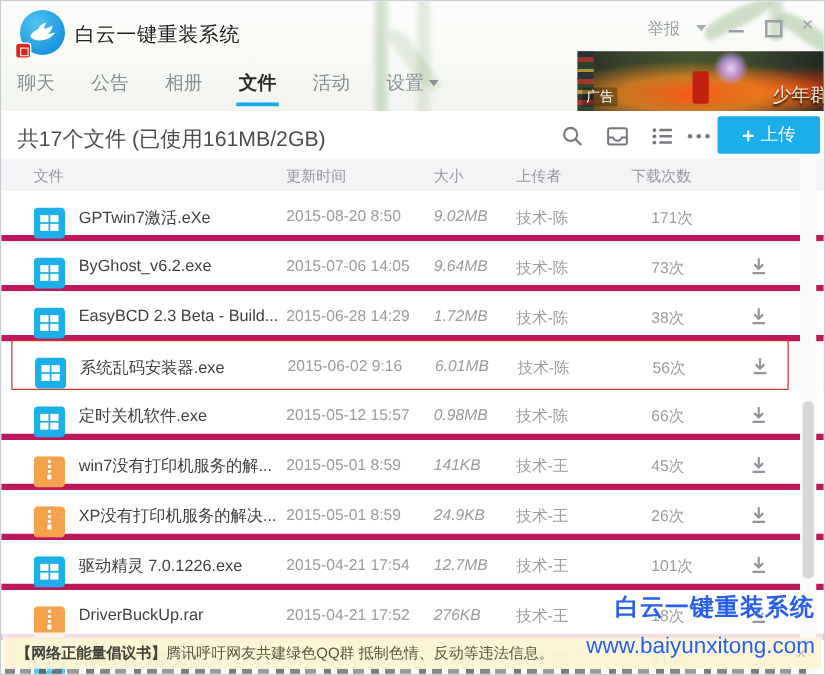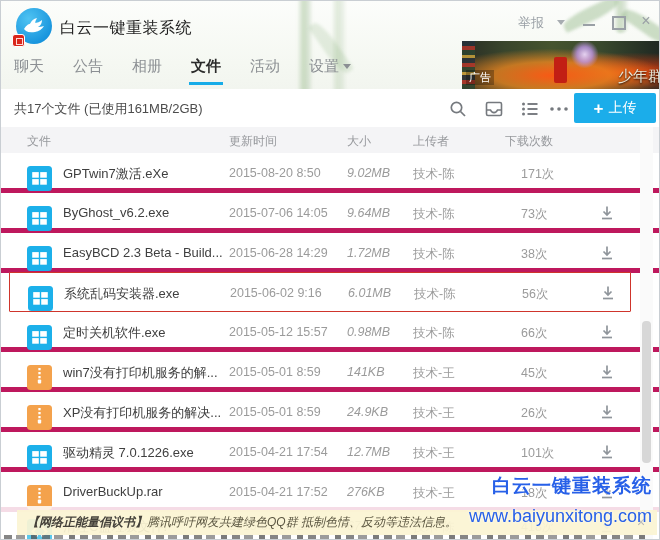--- a/index.html
+++ b/index.html
@@ -51,21 +51,21 @@
   .ad-figure { position:absolute; left:92px; top:16px; width:13px; height:26px; background:#c21f14; border-radius:2px; }
   .ad-strip { position:absolute; left:0; top:0; width:13px; height:48px;
         background:repeating-linear-gradient(180deg,#27313a 0 5px,#b0342a 5px 9px,#2c4430 9px 14px,#caa33c 14px 17px); opacity:.85; }
   .ad-orb { position:absolute; right:6px; top:4px; width:18px; height:18px; border-radius:50%;
         background:radial-gradient(circle,#1c2c38 30%,#0b141c 70%); box-shadow:0 0 3px #59f inset; }
   .ad-tag { position:absolute; left:4px; bottom:4px; font-size:11px; color:#fff; background:rgba(0,0,0,.28); padding:0 3px; }
   .ad-caption { position:absolute; right:5px; bottom:3px; font-size:15px; color:#e9e6d6; text-shadow:0 1px 2px #000; }
 
   
   .toolbar { position:absolute; left:0; top:88px; width:658px; height:38px; background:#fff; }
-  .summary { position:absolute; left:13px; top:11px; font-size:13px; color:#4c4c4c; }
+  .summary { position:absolute; left:13px; top:11px; font-size:17px; color:#4c4c4c; }
   .tool-icon { position:absolute; top:10px; width:20px; height:20px; cursor:pointer; }
   .upload-btn { position:absolute; left:573px; top:4px; width:82px; height:30px; background:var(--upload);
                 color:#fff; font-size:14px; border:none; border-radius:2px; cursor:pointer;
                 display:flex; align-items:center; justify-content:center; gap:5px; }
   .upload-plus { font-size:17px; font-weight:bold; line-height:1; }
 
   
   .thead { position:absolute; left:0; top:126px; width:658px; height:26px; background:#f4f4f6; }
   .thead span { position:absolute; top:6px; font-size:12px; color:#97999d; }
   .rows { position:absolute; left:0; top:152px; width:658px; }
@@ -79,23 +79,23 @@
   .row span { position:absolute; top:13px; font-size:12.5px; color:#9b9b9b; white-space:nowrap; }
   .row .c-name { left:62px; top:12px; font-size:13px; color:#3f3f3f; max-width:160px; overflow:hidden; }
   .c-time { left:228px; } .c-size { left:346px;font-style:italic; } .c-up { left:412px; } .c-dl { left:520px; }
   .dl-ico { position:absolute; left:598px; top:12px; width:16px; height:16px; cursor:pointer; }
 
   
   .sb-track { position:absolute; left:639px; top:126px; width:13px; height:414px; background:#fafafa; }
   .sb-thumb { position:absolute; left:2px; top:194px; width:9px; height:142px; background:#d7d7d7; border-radius:4px; }
 
   
-  .notice { position:absolute; left:16px; right:2px; top:509px; height:25px; z-index:20;
+  .notice { position:absolute; left:2px; right:2px; top:509px; height:25px; z-index:20;
             background:rgba(251,244,211,.92); font-size:12px; line-height:25px; padding-left:10px;
-            color:#5752400; color:#5a5540; white-space:nowrap;font-style:italic; }
+            color:#5752400; color:#5a5540; white-space:nowrap; }
   .notice b { color:#44413a; font-weight:bold; }
   .notice-close { position:absolute; right:12px; top:0; color:#b5b5b5; font-size:14px; cursor:pointer; }
   .bottom-strip { position:absolute; left:3px; right:10px; top:534px; height:6px; z-index:15; opacity:.75;
             background:repeating-linear-gradient(90deg,#5d5d5d 0 8px,transparent 8px 12px,#7a7a7a 12px 21px,transparent 21px 27px,#4f4f4f 27px 33px,transparent 33px 38px); }
   .watermark { position:absolute; right:7px; bottom:12px; z-index:30; text-align:right; color:var(--wm); }
   .wm-title { font-size:19px; font-weight:bold; letter-spacing:1px; text-shadow:0 0 3px #fff; }
   .wm-url { font-size:18px; margin-top:7px; text-shadow:0 0 3px #fff; }
 </style>
 </head>
 <body>

